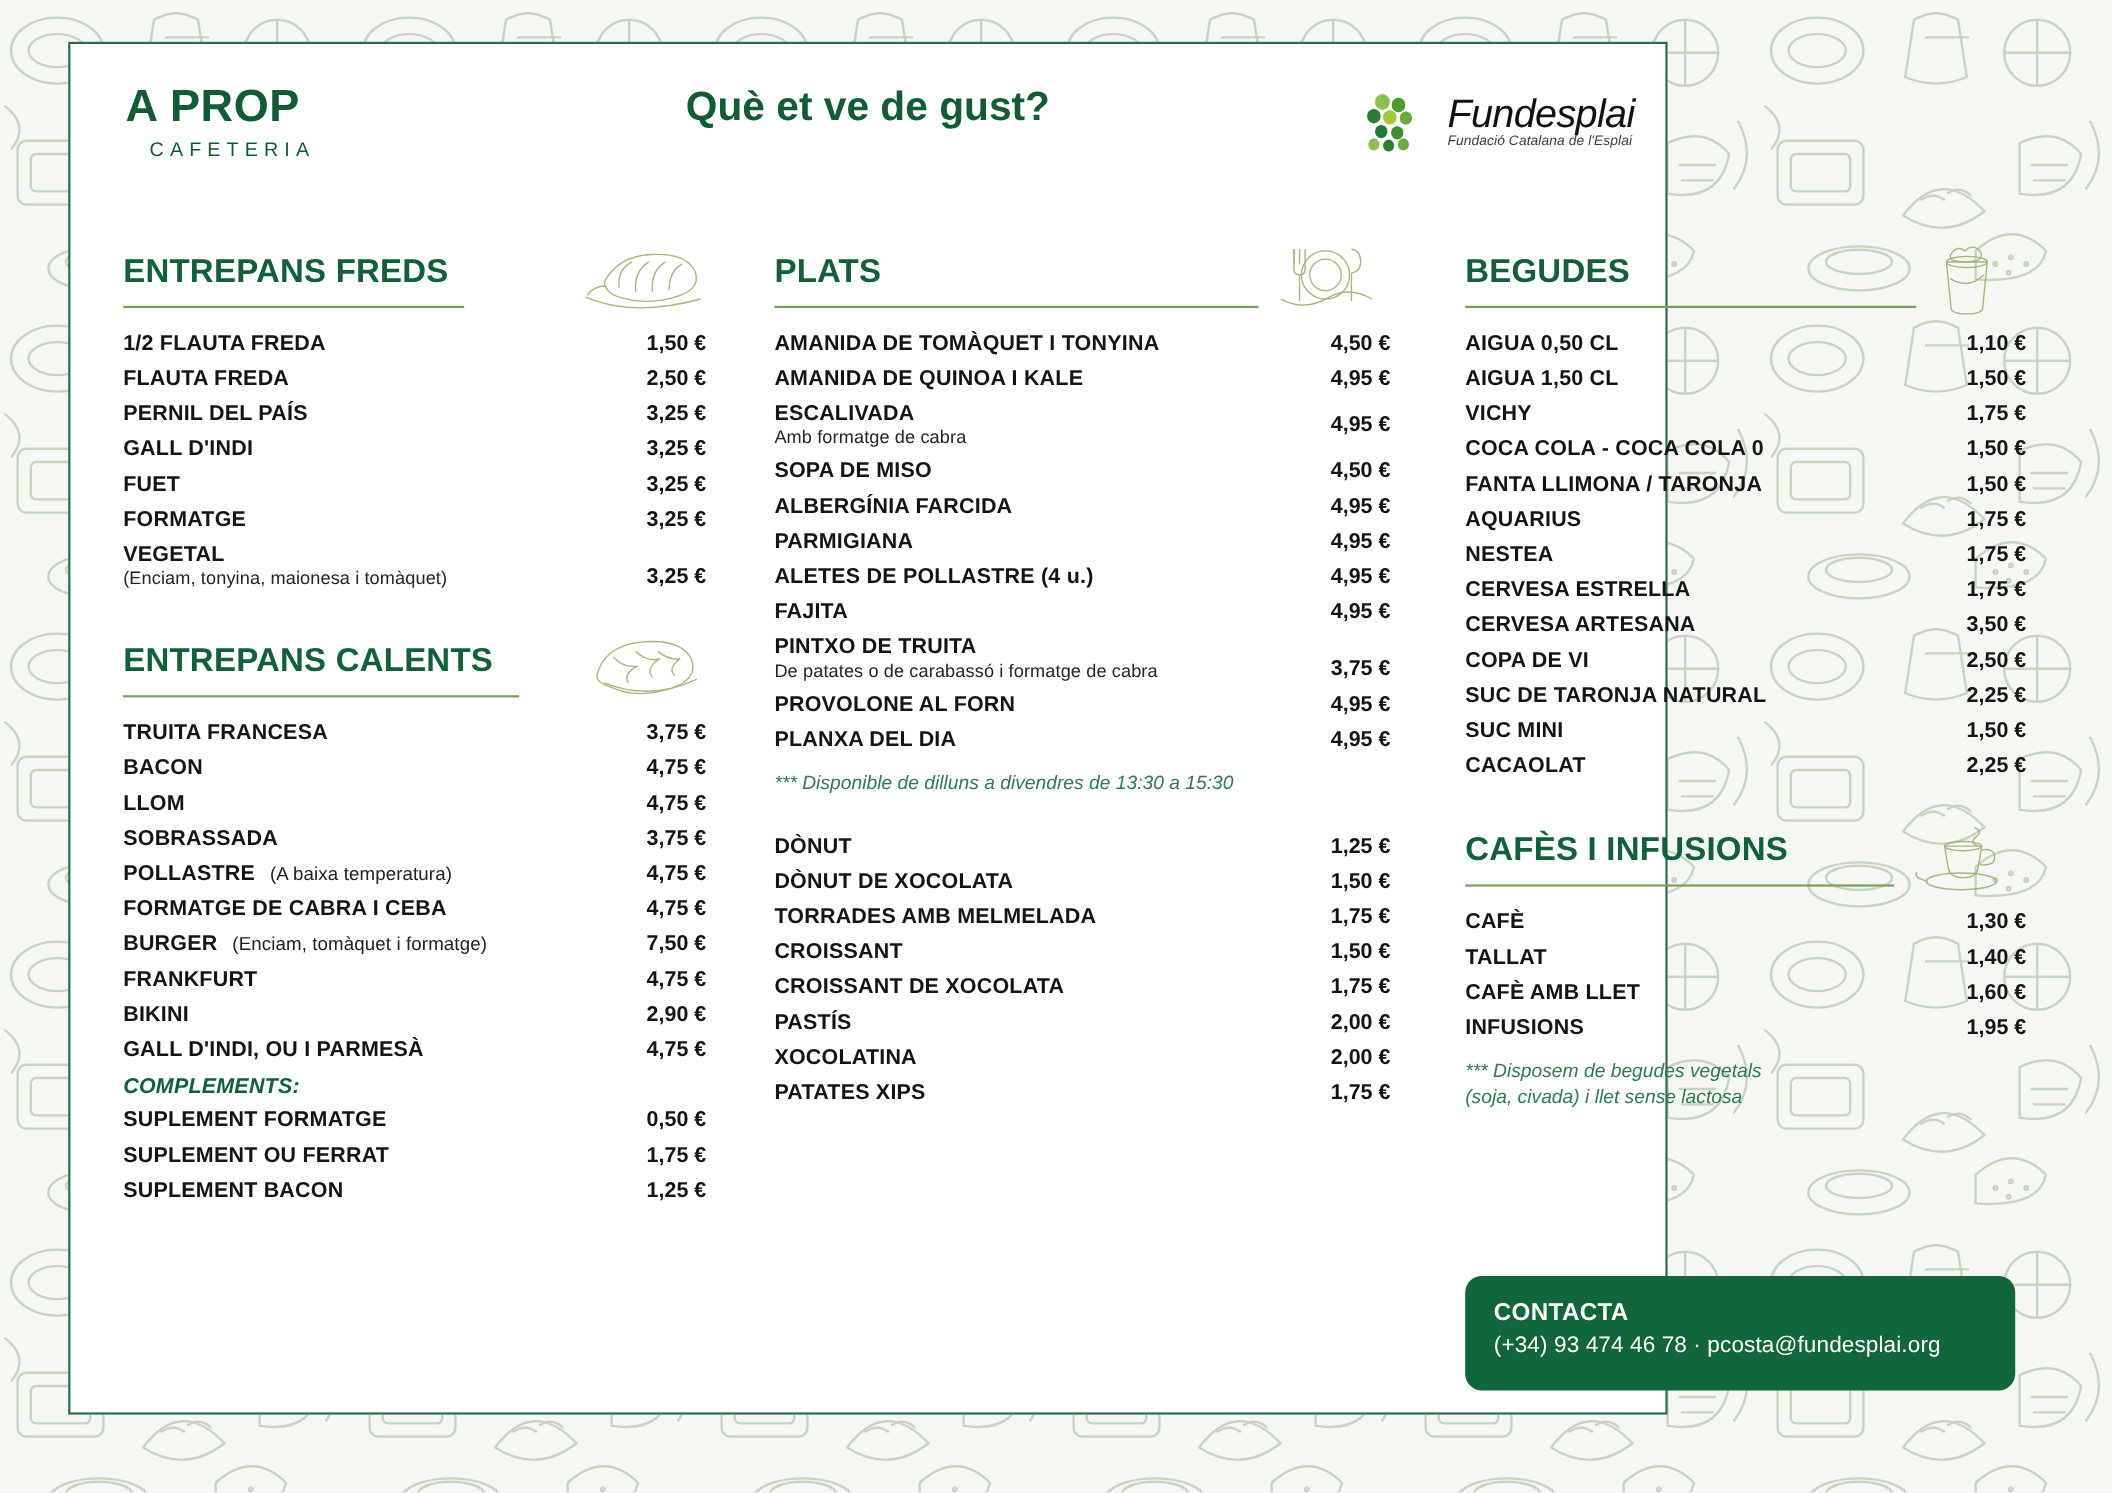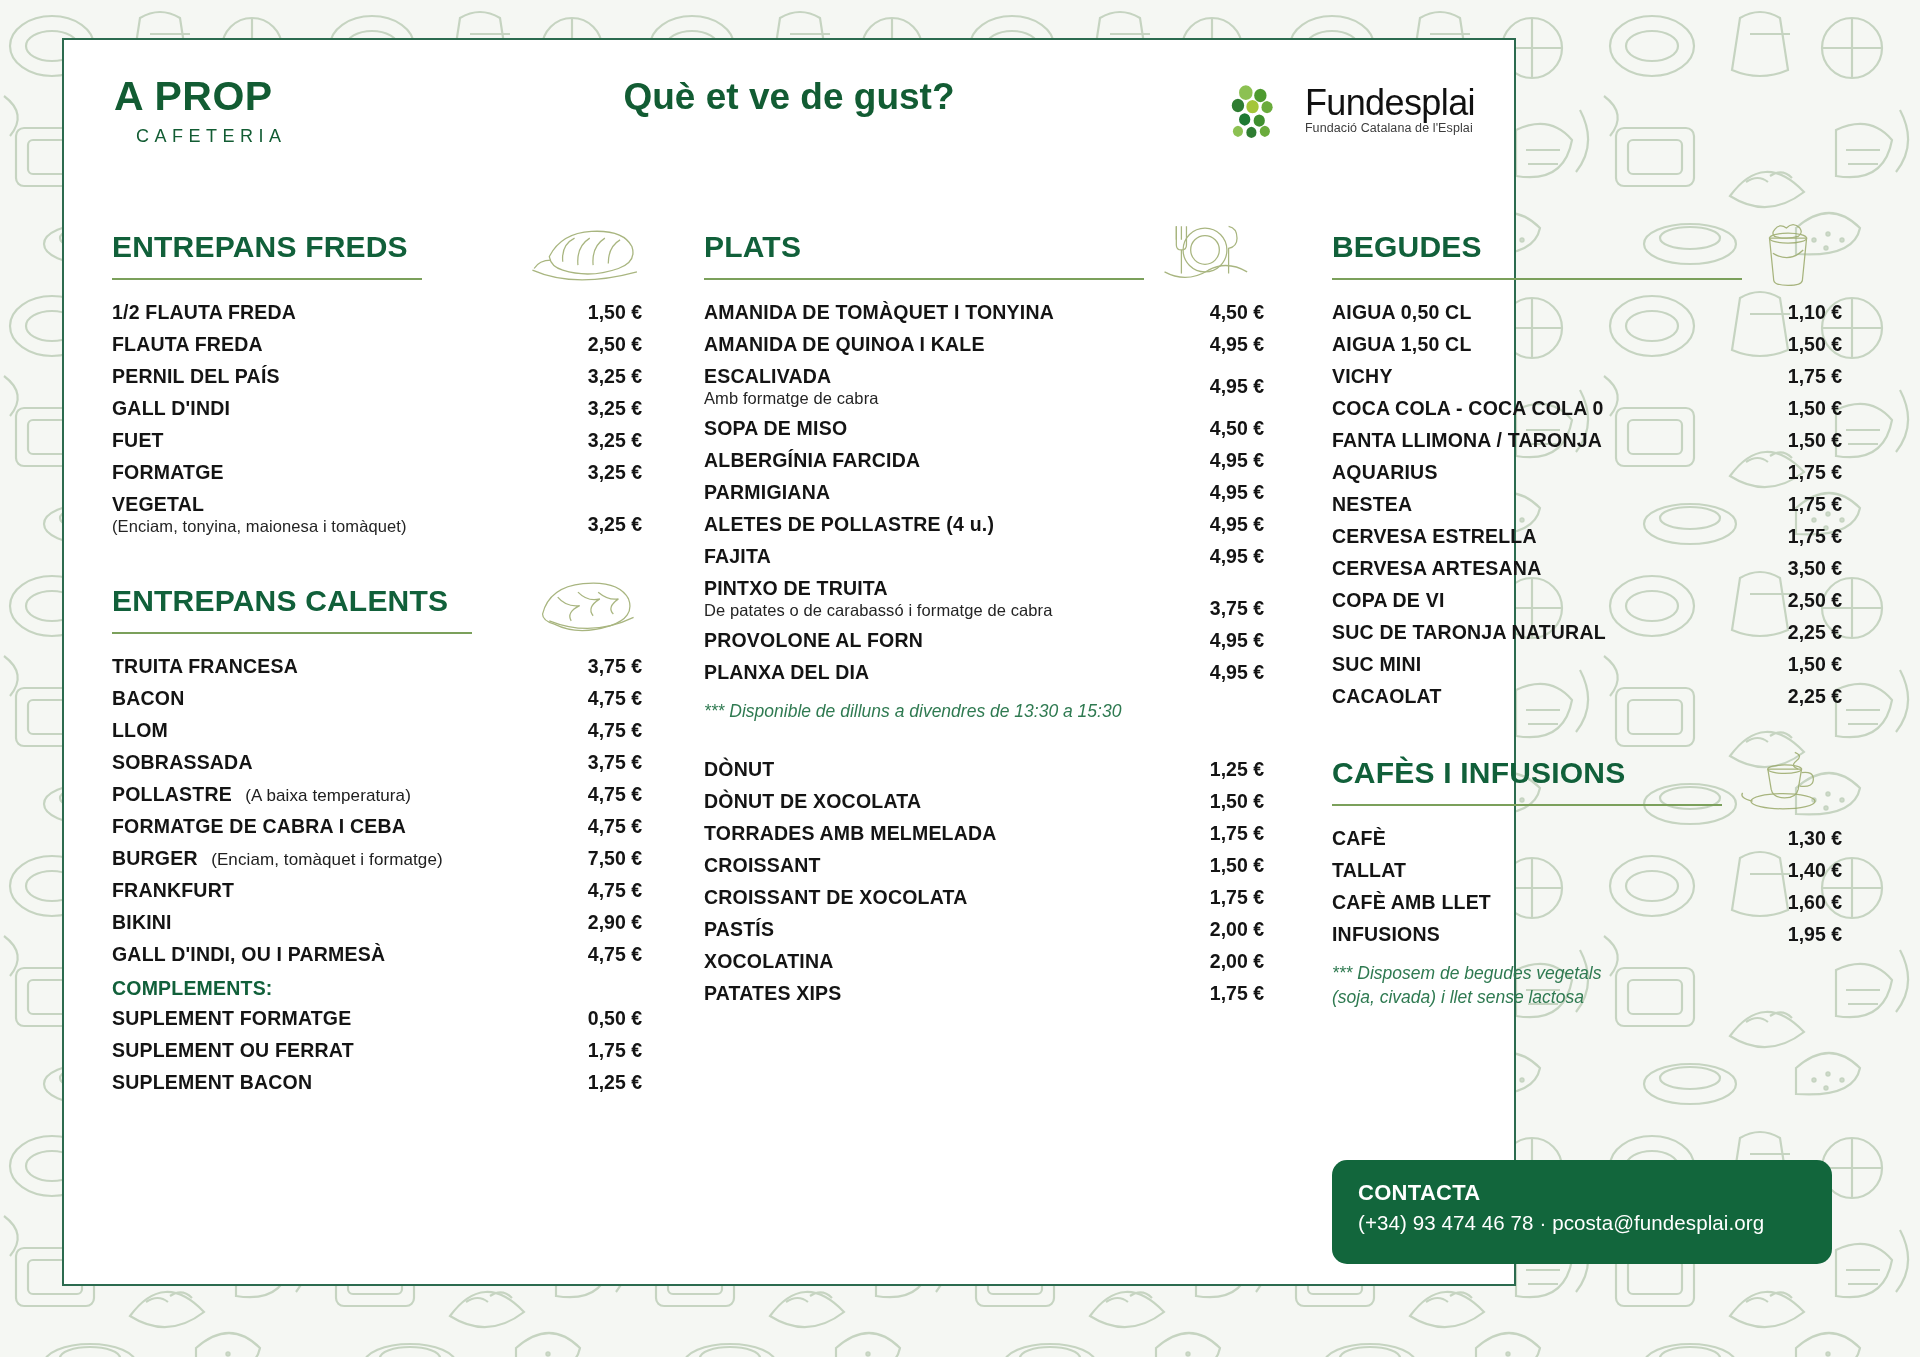--- a/index.html
+++ b/index.html
@@ -69,25 +69,26 @@
     left: 0;
     top: 36px;
     width: 100%;
     text-align: center;
     font-size: 37px;
     font-weight: 700;
     color: #125c33;
   }
   #logo {
     position: absolute;
-    right: 39px;
+    right: 28px;
     top: 42px;
     display: flex;
     align-items: center;
     gap: 20px;
+    font-style: italic;
   }
   #logo-mark { width: 56px; height: 56px; display:block; }
   #logo-text { line-height: 1; }
   #logo-word {
     font-size: 36px;
     color: #111;
     letter-spacing: -0.6px;
     font-weight: 400;
     font-family: "Liberation Sans", sans-serif;
   }
@@ -175,20 +176,21 @@
     flex: 0 0 auto;
     margin-left: 18px;
   }
   .row.two-line { align-items: center; }
   .subhead {
     font-size: 19.5px;
     font-weight: 700;
     color: #11603a;
     letter-spacing: 0.2px;
     padding: 7px 0 2px 0;
+    font-style: italic;
   }
   .note {
     font-size: 17.5px;
     font-style: italic;
     color: #2f7a51;
     line-height: 1.35;
     margin-top: 12px;
   }
   .gap-lg { height: 44px; }
   .gap-md { height: 26px; }

